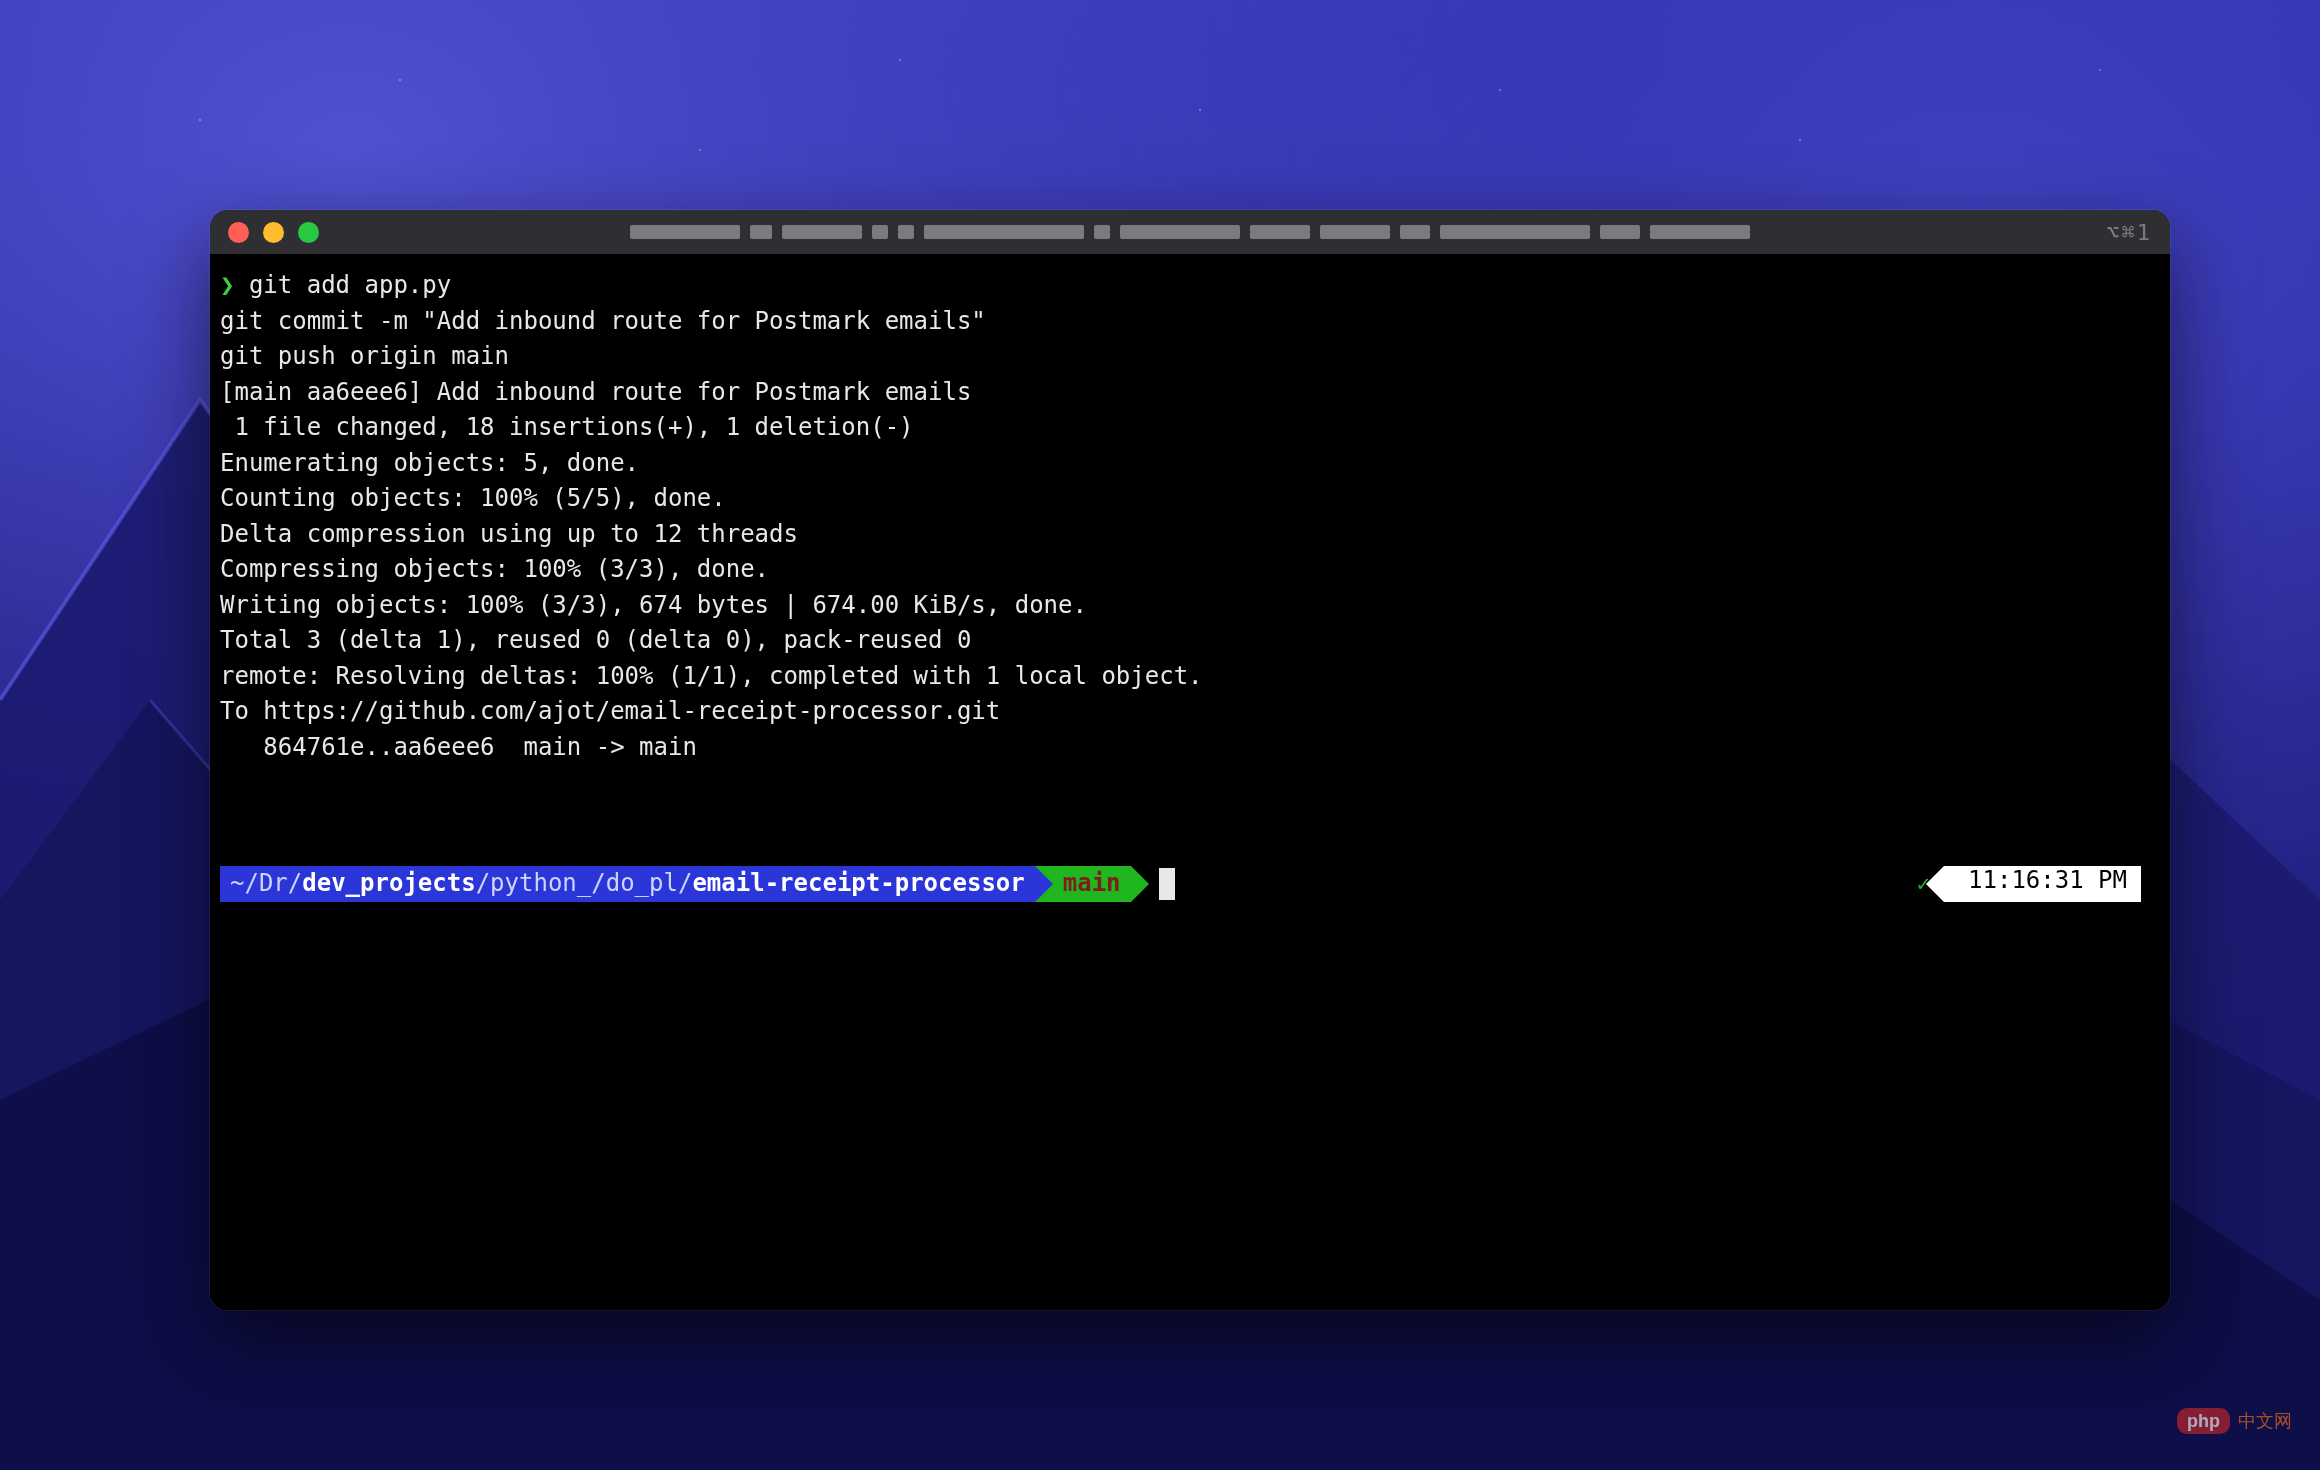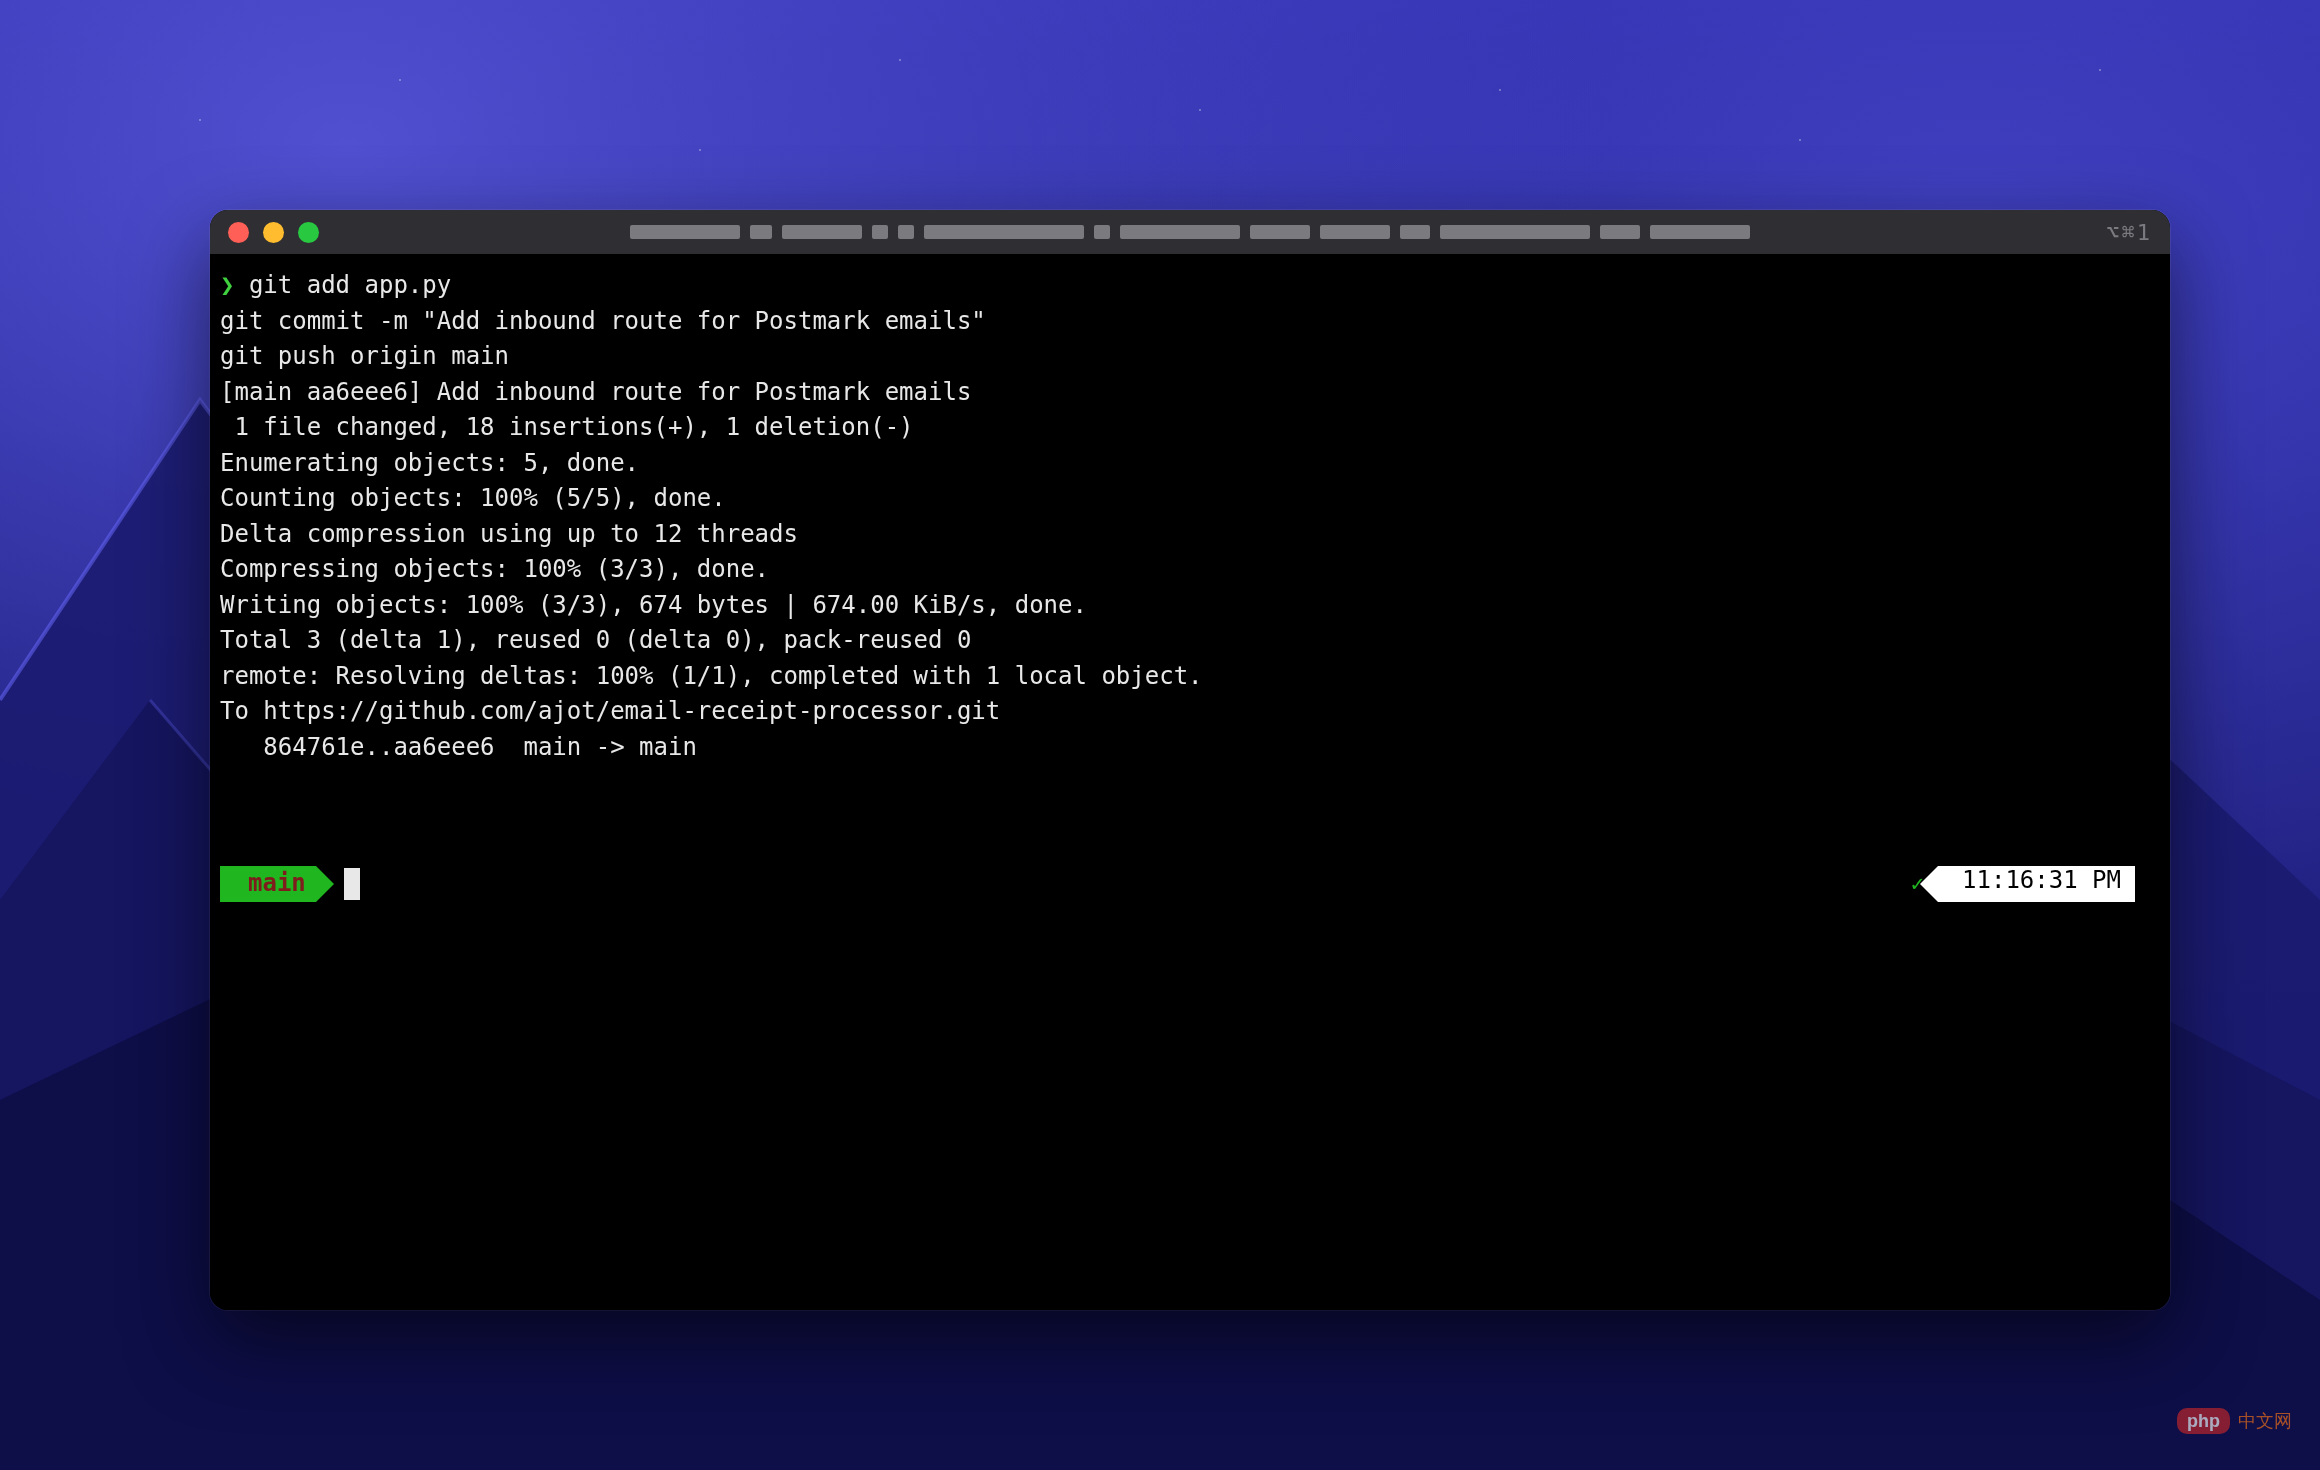--- a/index.html
+++ b/index.html
@@ -157,21 +157,21 @@
     gap: 8px;
   }
   .check { color: #1fb61f; font-size: 22px; margin-right: 6px; }
   .time-seg {
     background: #fff;
     color: #000;
     height: 36px;
     display: flex; align-items: center;
     padding: 0 14px 8px 24px;
     position: relative;
-    margin-right: 25px;
+    margin-right: 19px;
     font-size: 24px;
     text-align: center;
   }
   .time-seg::before {
     content: "";
     position: absolute;
     left: -18px; top: 0;
     width: 0; height: 0;
     border-top: 18px solid transparent;
     border-bottom: 18px solid transparent;
@@ -236,20 +236,23 @@
       <div class="blur-seg" style="width:30px"></div>
       <div class="blur-seg" style="width:150px"></div>
       <div class="blur-seg" style="width:40px"></div>
       <div class="blur-seg" style="width:100px"></div>
     </div>
     <div class="titlebar-right">⌥⌘1</div>
   </div>
 
   <div class="term-body"><span class="line"><span class="prompt-caret">❯</span> <span>git add app.py</span></span><span class="line">git commit -m "Add inbound route for Postmark emails"</span><span class="line">git push origin main</span><span class="line">[main aa6eee6] Add inbound route for Postmark emails</span><span class="line"> 1 file changed, 18 insertions(+), 1 deletion(-)</span><span class="line">Enumerating objects: 5, done.</span><span class="line">Counting objects: 100% (5/5), done.</span><span class="line">Delta compression using up to 12 threads</span><span class="line">Compressing objects: 100% (3/3), done.</span><span class="line">Writing objects: 100% (3/3), 674 bytes | 674.00 KiB/s, done.</span><span class="line">Total 3 (delta 1), reused 0 (delta 0), pack-reused 0</span><span class="line">remote: Resolving deltas: 100% (1/1), completed with 1 local object.</span><span class="line">To https://github.com/ajot/email-receipt-processor.git</span><span class="line">   864761e..aa6eee6  main -&gt; main</span>
     <div class="prompt-row">
+      <div class="seg seg-path">
+        <span class="txt" id="path-txt"><span>~</span><span>/</span><span>Dr</span><span>/</span><b>dev_projects</b><span>/</span><span>python_</span><span>/</span><span>do_pl</span><span>/</span><b>email-receipt-processor</b></span>
+      </div>
       <div class="seg seg-branch">
         <span class="txt">main</span>
       </div>
       <div class="cursor-block"></div>
 
       <div class="prompt-right">
         <span class="check">✓</span>
         <div class="time-seg">
           <span>11:16:31 PM</span>
         </div>

